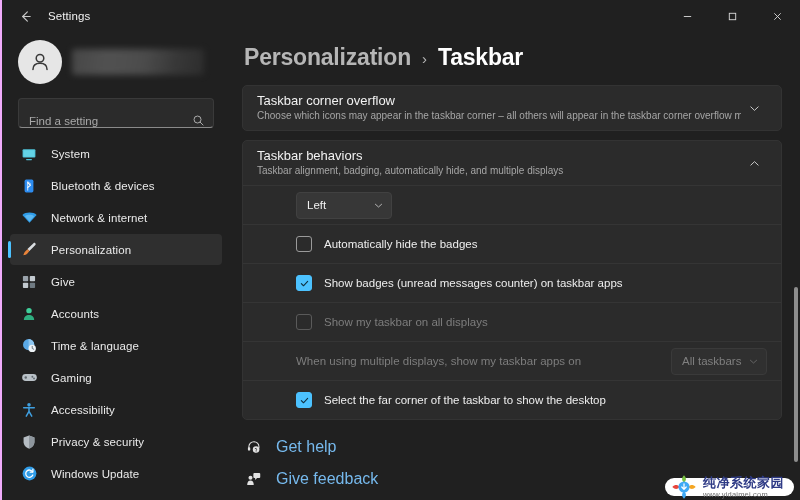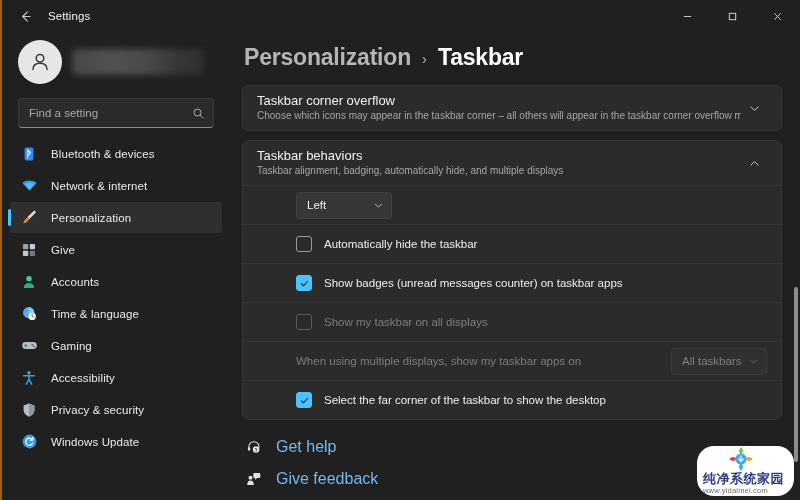--- a/index.html
+++ b/index.html
@@ -14,21 +14,21 @@
   }
 
   .window {
     position: relative;
     width: 800px;
     height: 500px;
     background: #202020;
     display: flex;
     flex-direction: column;
     overflow: hidden;
-    border-left: 2px solid #a16207;
+    border-left: 2px solid #f0abfc;
   }
 
   
   .titlebar {
     height: 32px;
     flex: 0 0 32px;
     display: flex;
     align-items: center;
     background: #202020;
     position: relative;
@@ -94,21 +94,21 @@
     opacity: .92;
   }
   .search-wrap { padding: 4px 16px 10px 16px; }
   .search-box {
     height: 30px;
     background: #2b2b2b;
     border: 1px solid #3a3a3a;
     border-bottom: 1px solid #8a8a8a;
     border-radius: 4px;
     display: flex;
-    align-items: center;
+    align-items: flex-end;
     padding: 0 8px 0 10px;
   }
   .search-box input {
     flex: 1 1 auto;
     background: transparent;
     border: none;
     outline: none;
     color: #cfcfcf;
     font-size: 11.5px;
     font-family: "Liberation Sans", sans-serif;
@@ -307,28 +307,27 @@
     height: 175px;
     background: #8d8d8d;
     border-radius: 2px;
   }
 
   
   .watermark {
     position: absolute;
     right: 6px;
     bottom: 4px;
-    height: 50px;
+    height: 18px;
     display: flex;
     align-items: center;
     padding: 0 10px 0 6px;
     background: #ffffff;
     border-radius: 17px;
     z-index: 30;
-    flex-direction: column;
   }
   .wm-logo { width: 26px; height: 26px; flex: 0 0 26px; margin-right: 6px; }
   .wm-texts { display: flex; flex-direction: column; line-height: 1; }
   .wm-main {
     font-size: 13px;
     font-weight: 700;
     color: #2f3b86;
     letter-spacing: .5px;
   }
   .wm-sub {
@@ -389,20 +388,30 @@
           <input type="text" placeholder="Find a setting" style="">
           <svg width="13" height="13" viewBox="0 0 16 16">
             <circle cx="6.8" cy="6.8" r="4.3" stroke="#b9b9b9" stroke-width="1.1" fill="none"></circle>
             <path d="M10 10 L13.6 13.6" stroke="#b9b9b9" stroke-width="1.1" stroke-linecap="round"></path>
           </svg>
         </div>
       </div>
 
       <div class="nav">
 
+        <div class="nav-item">
+          <span class="nav-icon">
+            <svg width="16" height="16" viewBox="0 0 20 20">
+              <rect x="2" y="4" width="16" height="10.5" rx="1.3" fill="#4fc3d9"></rect>
+              <rect x="3.2" y="5.2" width="13.6" height="8.1" rx=".6" fill="#63d3e6"></rect>
+              <path d="M7 17 H13" stroke="#4fc3d9" stroke-width="1.4" stroke-linecap="round"></path>
+            </svg>
+          </span>
+          <span class="nav-label">System</span>
+        </div>
 
         <div class="nav-item">
           <span class="nav-icon">
             <svg width="16" height="16" viewBox="0 0 20 20">
               <rect x="4.5" y="2" width="11" height="16" rx="2" fill="#2d8cf0"></rect>
               <path d="M8.4 6.2 L11.9 9 L8.4 11.8 V4.6 L11.9 7.4" stroke="#ffffff" stroke-width="1.05" fill="none" stroke-linejoin="round" stroke-linecap="round"></path>
               <path d="M8.4 11.8 L11.9 9 L8.4 6.2" stroke="#ffffff" stroke-width="1.05" fill="none" stroke-linejoin="round" stroke-linecap="round"></path>
               <path d="M8.4 15.2 V11.6" stroke="#ffffff" stroke-width="1.05" stroke-linecap="round"></path>
             </svg>
           </span>
@@ -551,21 +560,21 @@
             <span class="dd-chev">
               <svg width="11" height="11" viewBox="0 0 16 16">
                 <path d="M3.5 6.2 L8 10.2 L12.5 6.2" stroke="currentColor" stroke-width="1.2" fill="none" stroke-linecap="round" stroke-linejoin="round"></path>
               </svg>
             </span>
           </div>
         </div>
 
         <div class="row checkrow">
           <span class="cbox"></span>
-          <div class="row-label">Automatically hide the taskbar</div>
+          <div class="row-label">Automatically hide the badges</div>
         </div>
 
         <div class="row checkrow">
           <span class="cbox checked">
             <svg width="11" height="11" viewBox="0 0 16 16">
               <path d="M3.4 8.3 L6.5 11.3 L12.6 5" stroke="#10303f" stroke-width="1.6" fill="none" stroke-linecap="round" stroke-linejoin="round"></path>
             </svg>
           </span>
           <div class="row-label">Show badges (unread messages counter) on taskbar apps</div>
         </div>

